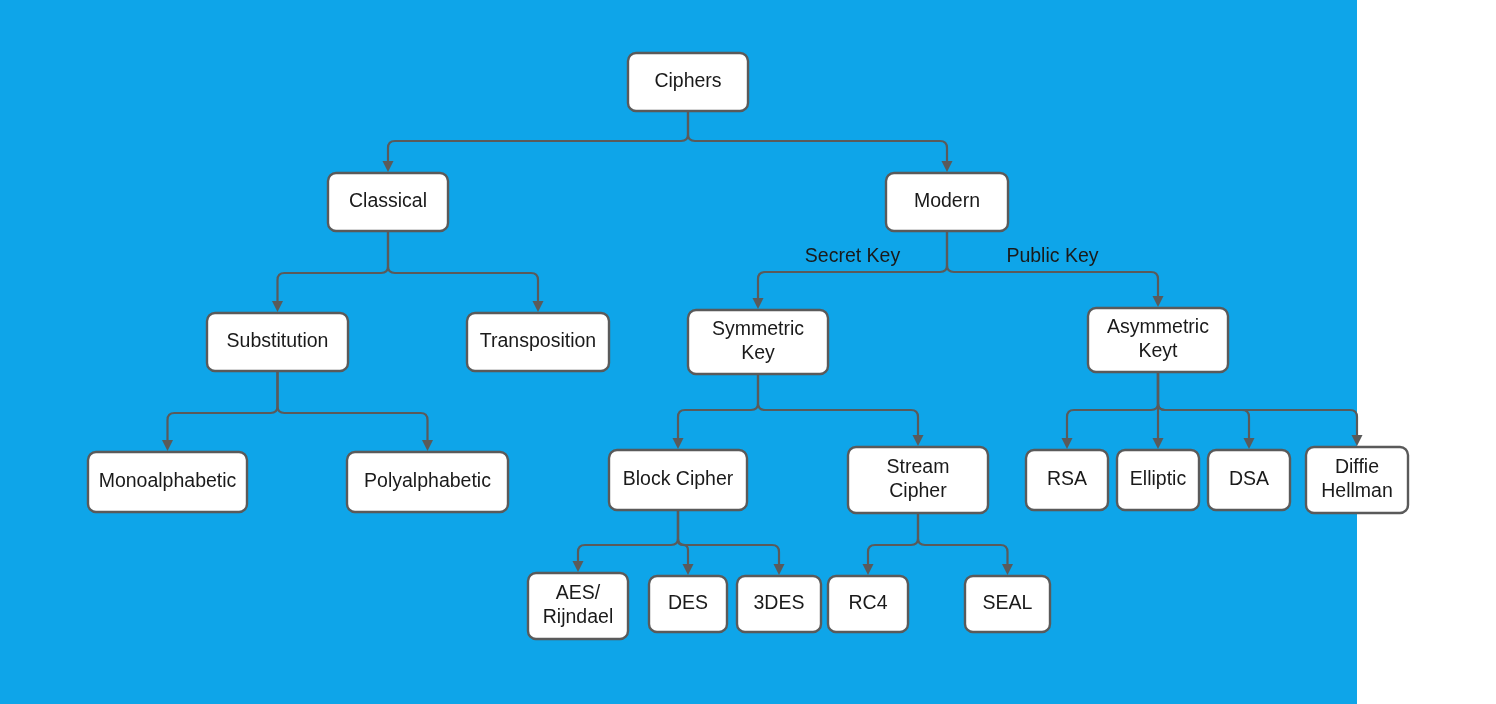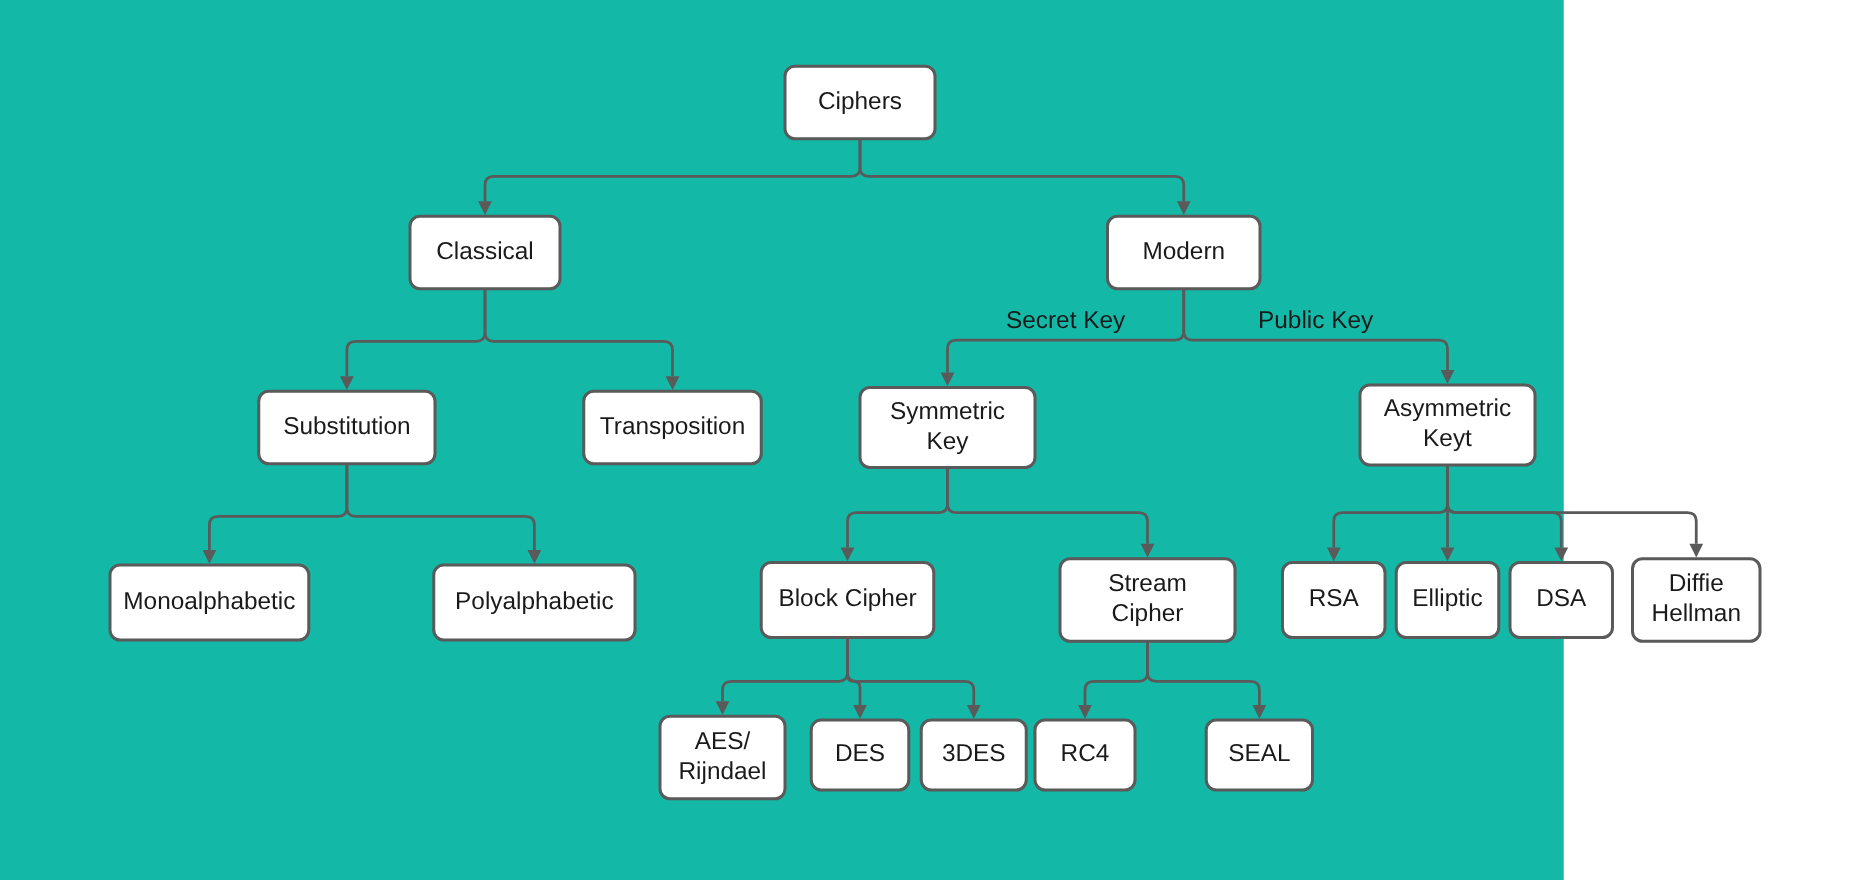--- a/index.html
+++ b/index.html
@@ -9,23 +9,23 @@
     background: #ffffff;
   }
   body {
     width: 1496px;
     height: 704px;
     overflow: hidden;
     font-family: "Liberation Sans", sans-serif;
   }
   #diagram-root {
     position: relative;
-    width: 1251px;
+    width: 1357px;
     height: 704px;
-    background: #14b8a6;
+    background: #0ea5e9;
   }
   svg#flow {
     display: block;
     width: 1496px;
     height: 704px;
   }
   .node-box {
     fill: #ffffff;
     stroke: #5a5a5a;
     stroke-width: 2.4;

